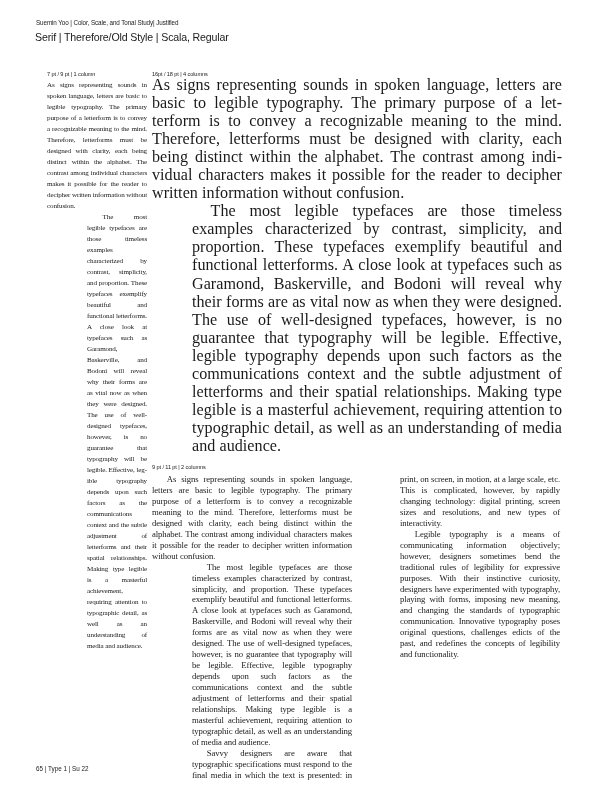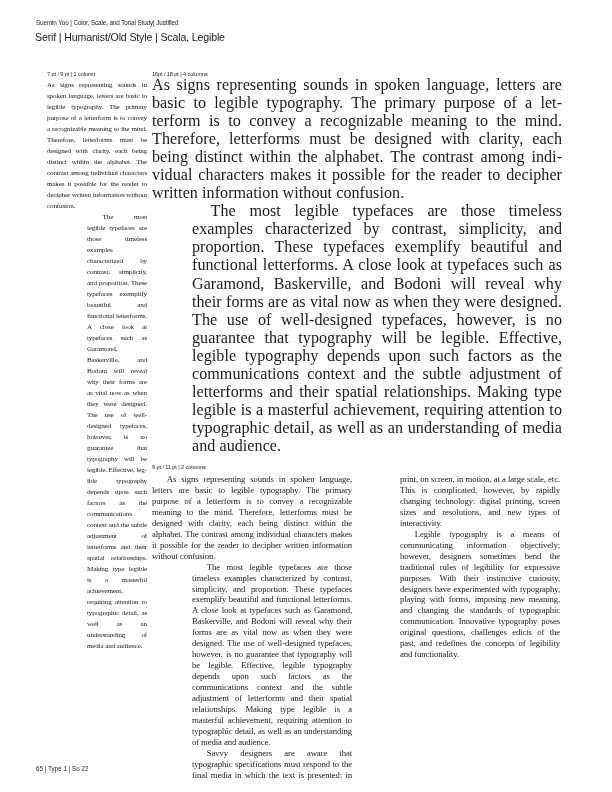--- a/index.html
+++ b/index.html
@@ -39,21 +39,21 @@
     }
     #block-9 p.indent { text-indent: 1.7em; }
     #block-9 p.first { text-indent: 1.7em; }
 
     #footer { left: 36px; top: 765px; font-size: 6.3px; white-space: nowrap; }
   </style>
 </head>
 <body>
 
 <div id="hdr1" class="abs sans">Suemin Yoo  | Color, Scale, and Tonal Study|  Justified</div>
-<div id="hdr2" class="abs sans">Serif | Humanist/Old Style | Scala, Legible</div>
+<div id="hdr2" class="abs sans">Serif | Therefore/Old Style | Scala, Regular</div>
 
 <div id="lbl-7" class="abs sans spec-label">7 pt / 9 pt | 1 column</div>
 <div id="block-7" class="abs serif just">
   <p>As signs representing sounds in spoken language, letters are ba­sic to legible typography. The primary purpose of a letterform is to convey a recognizable meaning to the mind. Therefore, letterforms must be designed with clarity, each being distinct within the alphabet. The contrast among individual characters makes it possible for the reader to decipher written information without confusion.</p>
   <p class="indent">The most legible typefaces are those timeless examples characterized by contrast, sim­plicity, and proportion. These typefaces exemplify beautiful and functional letterforms. A close look at typefaces such as Garamond, Baskerville, and Bodoni will reveal why their forms are as vital now as when they were designed. The use of well-designed typefaces, how­ever, is no guarantee that typogra­phy will be legible. Effective, leg­ible typography depends upon such factors as the communica­tions context and the subtle ad­justment of letterforms and their spatial relationships. Making type legible is a masterful achievement, requiring attention to typographic detail, as well as an understanding of media and audience.</p>
 </div>
 
 <div id="lbl-16" class="abs sans spec-label">16pt / 18 pt | 4 columns</div>
 <div id="block-16" class="abs serif just">
   <p>As signs representing sounds in spoken language, letters are basic to legible typography. The primary purpose of a let­terform is to convey a recognizable meaning to the mind. Therefore, letterforms must be designed with clarity, each being distinct within the alphabet. The contrast among indi­vidual characters makes it possible for the reader to decipher written information without confusion.</p>

